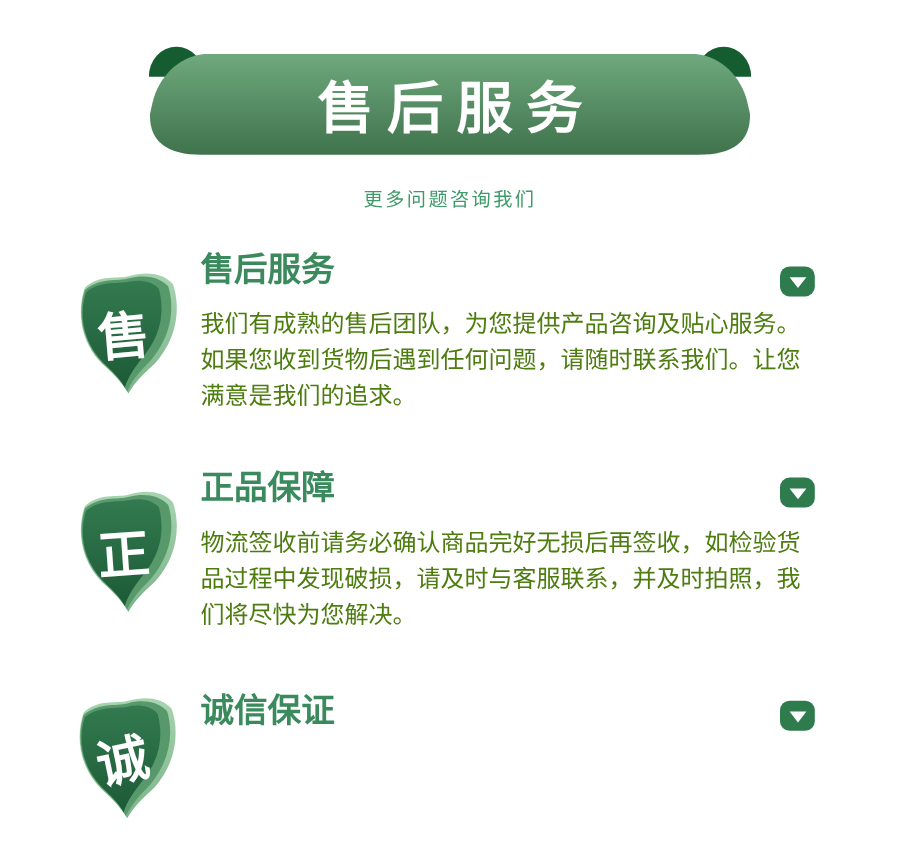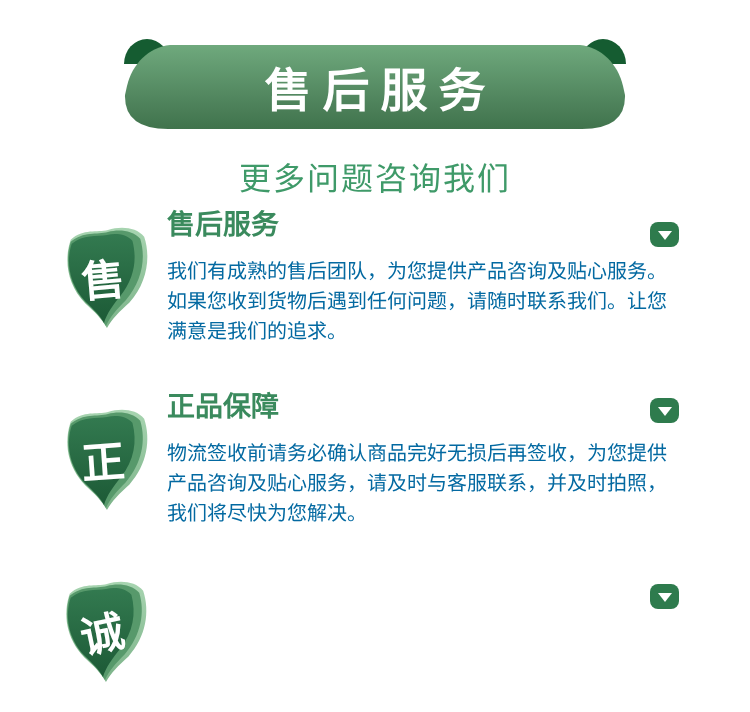--- a/index.html
+++ b/index.html
@@ -8,37 +8,37 @@
 
   
   .banner{position:absolute;left:124px;top:37px;width:502px;height:97px;}
   .banner svg{position:absolute;left:0;top:0;width:502px;height:97px;}
   .banner-title{position:absolute;left:0;top:7px;width:100%;height:85px;
     display:flex;align-items:center;justify-content:center;
     color:#ffffff;font-size:47px;font-weight:bold;letter-spacing:11px;text-indent:11px;}
 
   
   .subtitle{position:absolute;left:0;top:153px;width:100%;text-align:center;
-    font-size:32px;letter-spacing:2px;color:#3f9a69;}
+    font-size:16px;letter-spacing:2px;color:#3f9a69;}
 
   
   .shield{position:absolute;width:94px;height:116px;}
   #shield-1{left:58px;top:218px;}
   #shield-2{left:58px;top:400px;}
   #shield-3{left:57px;top:572px;}
   .shield svg{width:100%;height:100%;display:block;}
   .shield text{font-family:"Liberation Sans","DejaVu Sans",sans-serif;font-weight:bold;fill:#ffffff;font-size:44px;}
 
   
   .sec{position:absolute;left:167px;width:505px;}
   #sec-1{top:210px;}
   #sec-2{top:392px;}
   #sec-3{top:578px;}
   .sec h2{margin:0;font-size:28px;line-height:30px;font-weight:bold;color:#3a8a5d;}
-  .sec p{margin:16px 0 0 0;font-size:20px;line-height:30px;color:#0369a1;
+  .sec p{margin:16px 0 0 0;font-size:20px;line-height:30px;color:#4d7c0f;
     word-break:break-all;}
 
   
   .toggle{position:absolute;left:650px;width:29px;height:25px;border-radius:8px;
     background:#2e7b4d;border:none;padding:0;display:flex;align-items:center;justify-content:center;cursor:pointer;}
   #toggle-1{top:222px;}
   #toggle-2{top:398px;}
   #toggle-3{top:584px;}
   .tri{width:0;height:0;border-left:7px solid transparent;border-right:7px solid transparent;
     border-top:9px solid #ffffff;margin-top:2px;}
@@ -103,24 +103,25 @@
     </svg>
   </div>
 
   <section class="sec" id="sec-1">
     <h2>售后服务</h2>
     <p>我们有成熟的售后团队，为您提供产品咨询及贴心服务。如果您收到货物后遇到任何问题，请随时联系我们。让您满意是我们的追求。</p>
   </section>
 
   <section class="sec" id="sec-2">
     <h2>正品保障</h2>
-    <p>物流签收前请务必确认商品完好无损后再签收，为您提供产品咨询及贴心服务，请及时与客服联系，并及时拍照，我们将尽快为您解决。</p>
+    <p>物流签收前请务必确认商品完好无损后再签收，如检验货品过程中发现破损，请及时与客服联系，并及时拍照，我们将尽快为您解决。</p>
   </section>
 
   <section class="sec" id="sec-3">
+    <h2>诚信保证</h2>
   </section>
 
   <button class="toggle" id="toggle-1">
     <span class="tri"></span>
   </button>
   <button class="toggle" id="toggle-2">
     <span class="tri"></span>
   </button>
   <button class="toggle" id="toggle-3">
     <span class="tri"></span>

